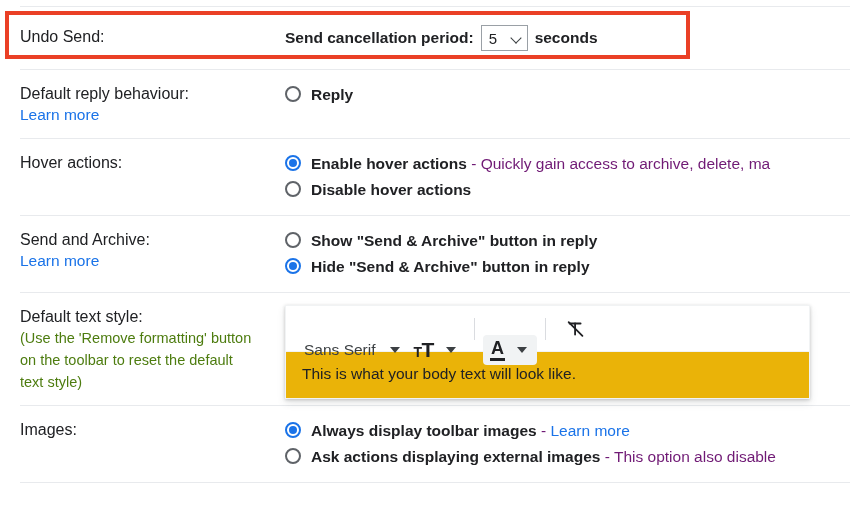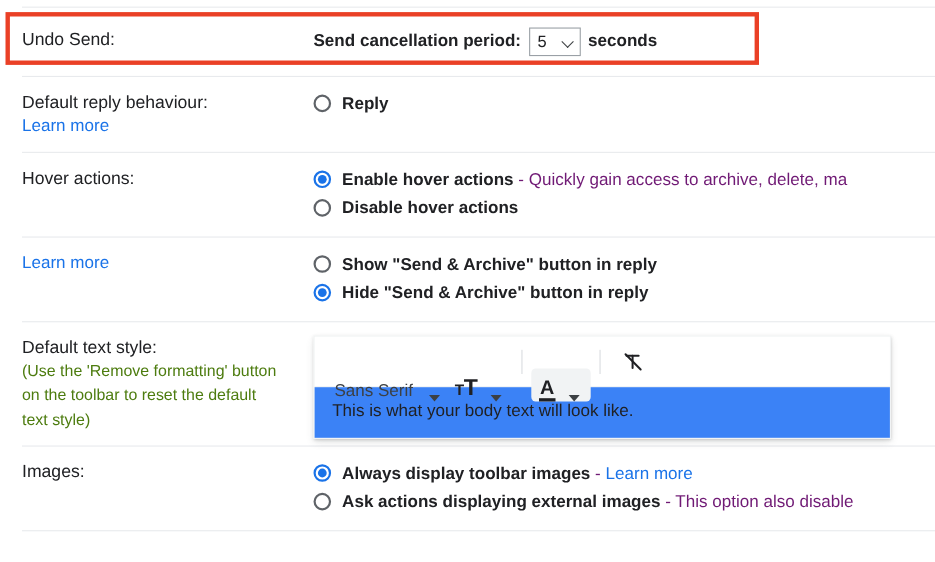--- a/index.html
+++ b/index.html
@@ -174,21 +174,21 @@
   }
   .style-toolbar {
     display: flex;
     align-items: center;
     height: 45px;
     padding: 0 14px;
     border-bottom: 1px solid #f1f3f4;
   }
   .tb-item {
     display: flex;
-    align-items: flex-end;
+    align-items: center;
     height: 30px;
     padding: 0 4px;
     border-radius: 4px;
     cursor: pointer;
     margin-top: 43px;
   }
   .tb-font {
     font-size: 15.5px;
     color: #3c4043;
     padding-right: 2px;
@@ -235,21 +235,21 @@
     height: 24px;
     display: flex;
     align-items: center;
     justify-content: center;
     cursor: pointer;
   }
   .style-preview {
     padding: 13px 16px 15px 16px;
     font-size: 15.5px;
     color: #202124;
-    background: #3b82f6;
+    background: #eab308;
   }
   
   .top-line {
     height: 1px;
     background: #e8eaed;
     margin-left: 20px;
     margin-top: 6px;
   }
 </style>
 </head>
@@ -306,20 +306,21 @@
         <span class="radio"></span>
         <span class="opt-text"><span class="strong">Disable hover actions</span></span>
       </div>
     </div>
   </div>
 
   <div class="divider"></div>
 
   <div class="row">
     <div class="row-label">
+      <div class="label-title">Send and Archive:</div>
       <a class="link">Learn more</a>
     </div>
     <div class="row-content">
       <div class="opt">
         <span class="radio"></span>
         <span class="opt-text"><span class="strong">Show "Send &amp; Archive" button in reply</span></span>
       </div>
       <div class="opt">
         <span class="radio checked"></span>
         <span class="opt-text"><span class="strong">Hide "Send &amp; Archive" button in reply</span></span>

